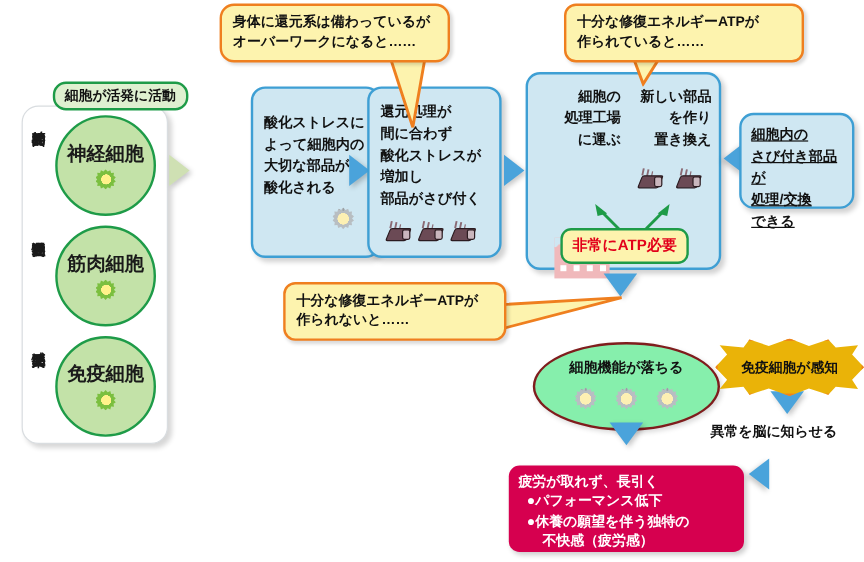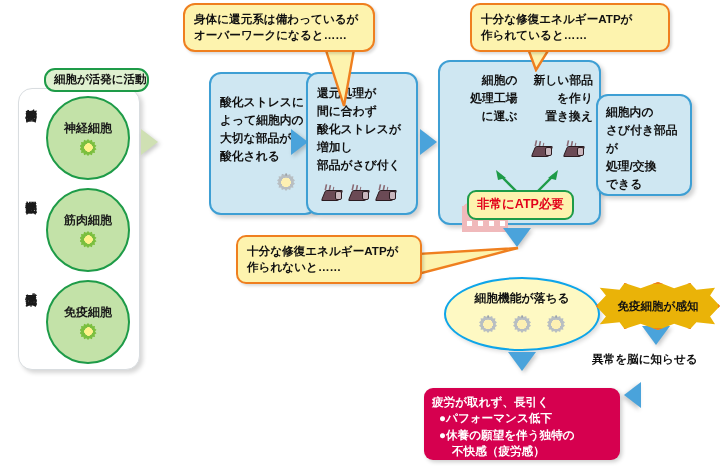--- a/index.html
+++ b/index.html
@@ -43,42 +43,42 @@
     border-radius: 50%;
     background: #c3e2a8;
     border: 2px solid #1e9b48;
     display: flex;
     flex-direction: column;
     align-items: center;
     justify-content: center;
     box-sizing: border-box;
   }
   .cell-name {
-    font-size: 12px;
+    font-size: 16px;
     font-weight: bold;
     color: #1a1a1a;
     white-space: nowrap;
     margin-bottom: 2px;
   }
   .nucleus {
     width: 17px; height: 17px;
     background:
       radial-gradient(circle at 50% 50%, #fff28a 0 34%, #7bbf3f 36% 100%);
     clip-path: polygon(
       50% 0%, 60% 11%, 73% 5%, 77% 19%, 91% 18%, 89% 32%, 100% 40%,
       91% 50%, 100% 60%, 89% 68%, 91% 82%, 77% 81%, 73% 95%, 60% 89%,
       50% 100%, 40% 89%, 27% 95%, 23% 81%, 9% 82%, 11% 68%, 0% 60%,
       9% 50%, 0% 40%, 11% 32%, 9% 18%, 23% 19%, 27% 5%, 40% 11%);
   }
   #active-badge {
     left: 44px; top: 68px;
     background: #dff0d0;
     border: 2px solid #1e9b48;
     border-radius: 11px;
-    padding: 2px 0 3px 8px;
+    padding: 2px 8px 3px 8px;
     font-size: 11.5px;
     font-weight: bold;
     color: #111;
     white-space: nowrap;
     z-index: 4;
   }
 
   
   .bluebox {
     background: #cfe7f2;
@@ -208,24 +208,24 @@
     width: 9px; height: 6px;
     background:
       linear-gradient(#9aa1a6,#9aa1a6) 0 0/1.5px 6px no-repeat,
       linear-gradient(#9aa1a6,#9aa1a6) 3.5px 0/1.5px 6px no-repeat,
       linear-gradient(#9aa1a6,#9aa1a6) 7px 1px/1.5px 5px no-repeat;
     transform: rotate(14deg);
   }
 
   
   #fn-ellipse {
-    left: 444px; top: 277px;
+    left: 444px; top: 285px;
     width: 156px; height: 74px;
-    background: #fef9c3;
-    border: 2px solid #0ea5e9;
+    background: #86efac;
+    border: 2px solid #7f1d1d;
     border-radius: 50%;
     box-sizing: border-box;
     box-shadow: 2px 2px 4px rgba(0,0,0,.15);
   }
   #fn-ellipse .lbl {
     font-size: 11.8px; font-weight: bold; color: #111;
     text-align: center; margin-top: 12px;
   }
 
   
@@ -376,21 +376,21 @@
       <path d="M44 4 L54 12 L46 14 Z" fill="#1e9b48"></path>
       <path d="M80 31 L102 9" stroke="#1e9b48" stroke-width="2.4" fill="none"></path>
       <path d="M106 4 L96 12 L104 14 Z" fill="#1e9b48"></path>
     </svg>
 
     <div class="abs" id="atp-pill" style="left:27px; top:128px;">非常にATP必要</div>
   </div>
 
   <div class="abs arrow-left" style="left:603px; top:119px;"></div>
 
-  <div class="abs bluebox" id="box-recovered" style="left:596px; top:94px; width:96px; height:102px;">
+  <div class="abs bluebox" id="box-recovered" style="left:616px; top:94px; width:96px; height:80px;text-decoration:underline;">
     <div class="txt" style="padding-top:8px; padding-left:8px;">
       <div>細胞内の</div>
       <div>さび付き部品が</div>
       <div>処理/交換</div>
       <div>できる</div>
     </div>
   </div>
 
   <svg class="tail" style="left:300px; top:36px;" width="76" height="76" viewBox="0 0 76 76">
     <path d="M22 2 L56 2 L44 70 Z" fill="#fdf3ae" stroke="#ef7f1f" stroke-width="2.4"></path>

